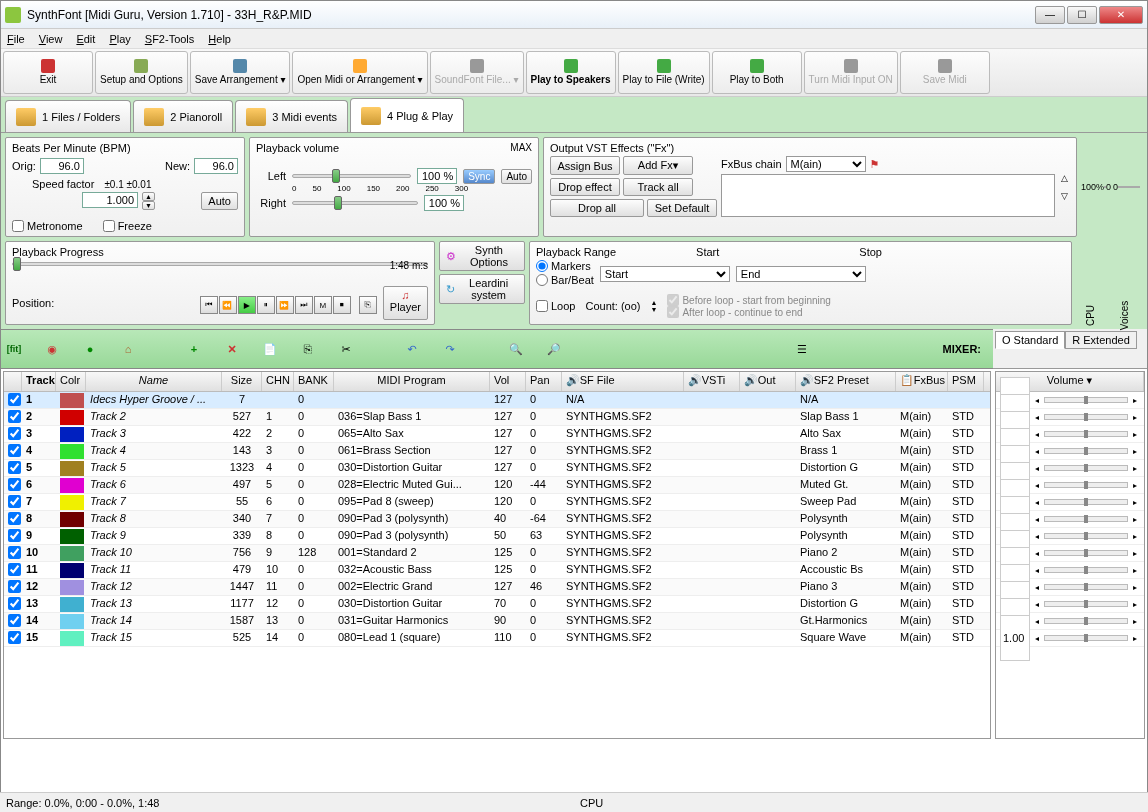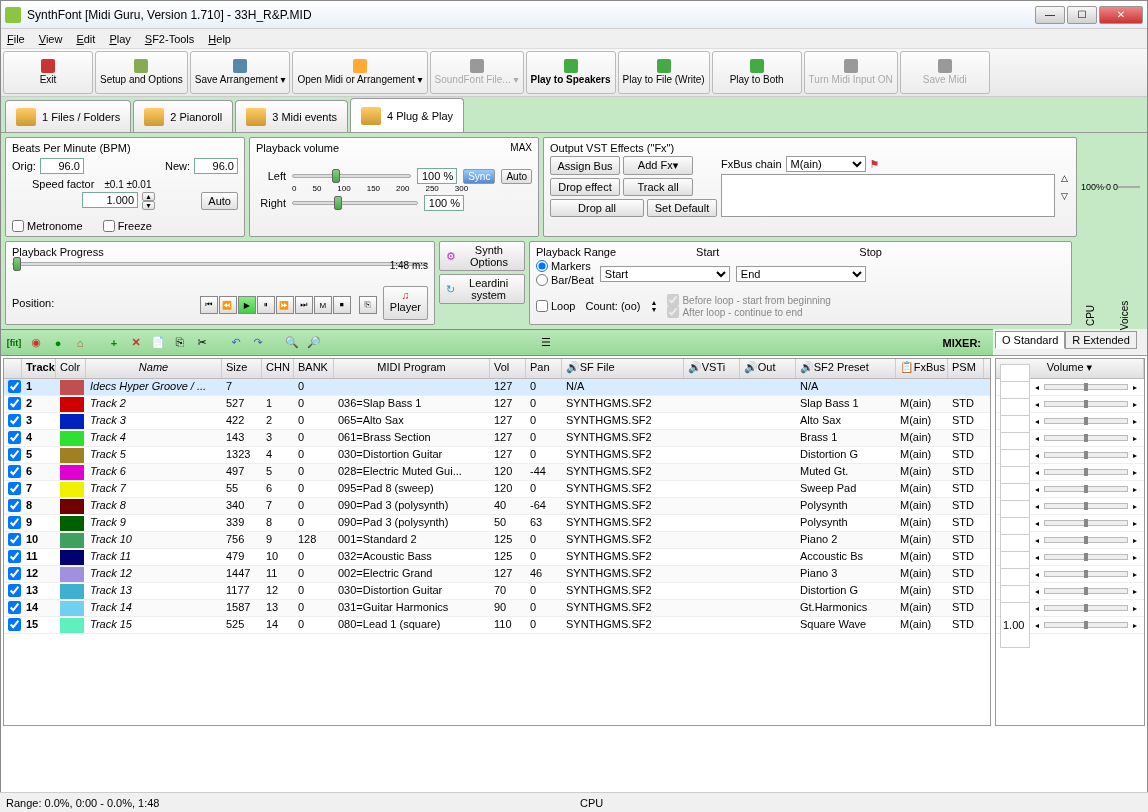--- a/index.html
+++ b/index.html
@@ -29,39 +29,39 @@
 .btn { background: linear-gradient(#fdfdfd,#e0e0e0); border: 1px solid #999; border-radius: 2px; padding: 2px 6px; font-size: 11px; cursor: pointer; }
 .btn.small { padding: 1px 4px; font-size: 10px; }
 .chk { display: inline-flex; align-items: center; gap: 3px; }
 .chk input { width: 12px; height: 12px; }
 .slider-track { height: 4px; background: #ddd; border: 1px solid #aaa; position: relative; border-radius: 2px; }
 .slider-thumb { position: absolute; width: 8px; height: 14px; background: linear-gradient(#8c8,#4a4); border: 1px solid #666; top: -6px; border-radius: 2px; }
 .row2 { background: #c5e8c5; padding: 0 4px 4px 4px; display: flex; gap: 4px; }
 .transport { display: flex; gap: 1px; margin-top: 4px; }
 .transport .tbt { width: 18px; height: 18px; background: linear-gradient(#fff,#ddd); border: 1px solid #888; display: flex; align-items: center; justify-content: center; font-size: 8px; cursor: pointer; }
 select { border: 1px solid #999; font-size: 11px; background: #fff; }
-.green-strip { height: 27px; background: linear-gradient(#b8e8b8,#98d898); border-top: 1px solid #888; border-bottom: 1px solid #888; display: flex; align-items: center; padding: 0 4px; gap: 4px; }
+.green-strip { height: 40px; background: linear-gradient(#b8e8b8,#98d898); border-top: 1px solid #888; border-bottom: 1px solid #888; display: flex; align-items: center; padding: 0 4px; gap: 20px; }
 .green-strip .gbtn { width: 18px; height: 18px; cursor: pointer; display: flex; align-items: center; justify-content: center; }
 .mixer-label { margin-left: auto; font-weight: bold; padding-right: 8px; }
 .ostabs { display: inline-flex; }
 .ostab { border: 1px solid #999; padding: 2px 6px; background: #f0f0f0; font-size: 11px; cursor: pointer; }
 .ostab.active { background: #fff; border-bottom-color: #fff; }
 .track-area { display: flex; height: 372px; }
 .track-table { flex: 1; overflow: auto; border: 1px solid #999; margin: 2px; }
 .mixer-panel { width: 150px; border: 1px solid #999; margin: 2px; }
 .thdr { background: linear-gradient(#f8f8f8,#e0e0e0); border-bottom: 1px solid #bbb; display: flex; height: 20px; font-size: 11px; }
 .thdr > div { border-right: 1px solid #ccc; padding: 2px 4px; overflow: hidden; white-space: nowrap; }
 .trow { display: flex; height: 17px; font-size: 11px; border-bottom: 1px solid #eee; }
 .trow.sel { background: #d8ecff; }
 .trow:not(.sel):nth-child(odd) { background: #fff; }
 .trow:not(.sel):nth-child(even) { background: #fafafa; }
 .trow > div { padding: 1px 4px; overflow: hidden; white-space: nowrap; }
 .colorbox { width: 24px; height: 15px; }
 .c-chk { width: 18px; } .c-num { width: 34px; font-weight: bold; } .c-color { width: 30px; } .c-name { width: 136px; font-style: italic; }
-.c-size { width: 40px; } .c-chn { width: 32px; } .c-bank { width: 40px; } .c-prog { width: 156px; }
+.c-size { width: 40px; text-align: center; } .c-chn { width: 32px; } .c-bank { width: 40px; } .c-prog { width: 156px; }
 .c-vol { width: 36px; } .c-pan { width: 36px; } .c-sf { width: 122px; } .c-vsti { width: 56px; }
 .c-out { width: 56px; } .c-preset { width: 100px; } .c-fxbus { width: 52px; } .c-psm { width: 36px; }
 .mixrow { display: flex; height: 17px; align-items: center; padding: 0 4px; gap: 2px; font-size: 11px; border-bottom: 1px solid #eee; }
 .mixrow .val { width: 30px; border: 1px solid #ccc; padding: 16px 2px; background: #fff; }
 .mixrow .sl { flex: 1; height: 6px; background: #eee; border: 1px solid #bbb; position: relative; }
 .mixrow .arrow { width: 10px; font-size: 8px; cursor: pointer; text-align: center; }
 .statusbar { position: absolute; bottom: 0; left: 0; right: 0; height: 20px; background: #f0f0f0; border-top: 1px solid #ccc; display: flex; align-items: center; padding: 0 6px; font-size: 11px; }
 .statusbar .cpu { position: absolute; left: 580px; }
 .vmeter { width: 30px; display: flex; flex-direction: row; align-items: center; justify-content: space-between; padding: 4px 0; font-size: 9px; }
 .vmeter .bar { width: 10px; flex: 1; background: #f8f8f8; border: 1px solid #aaa; margin: 4px 0; }

